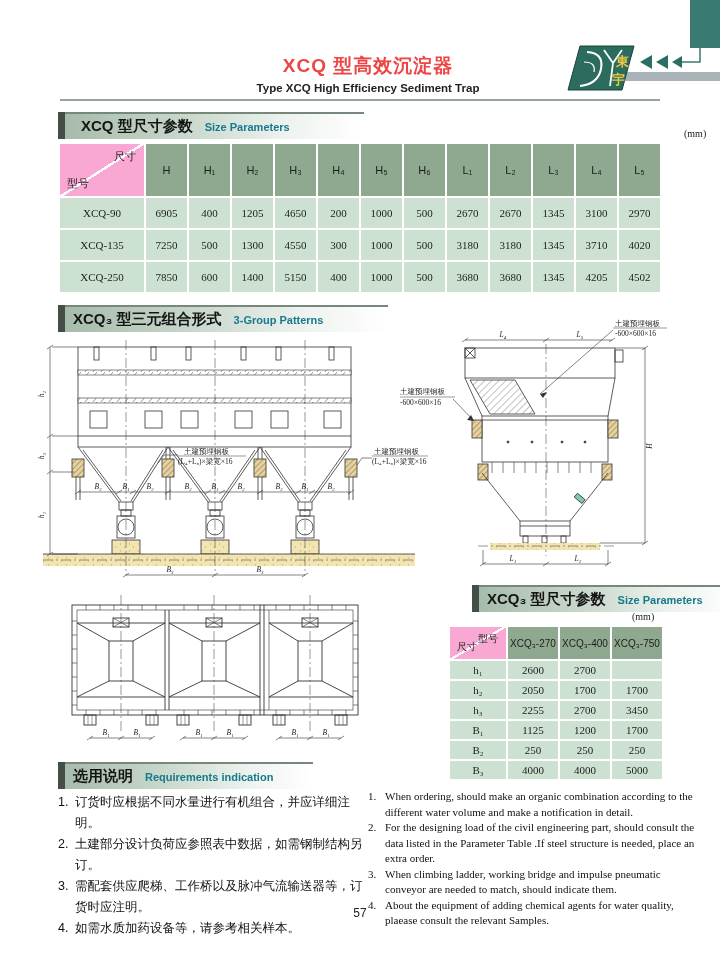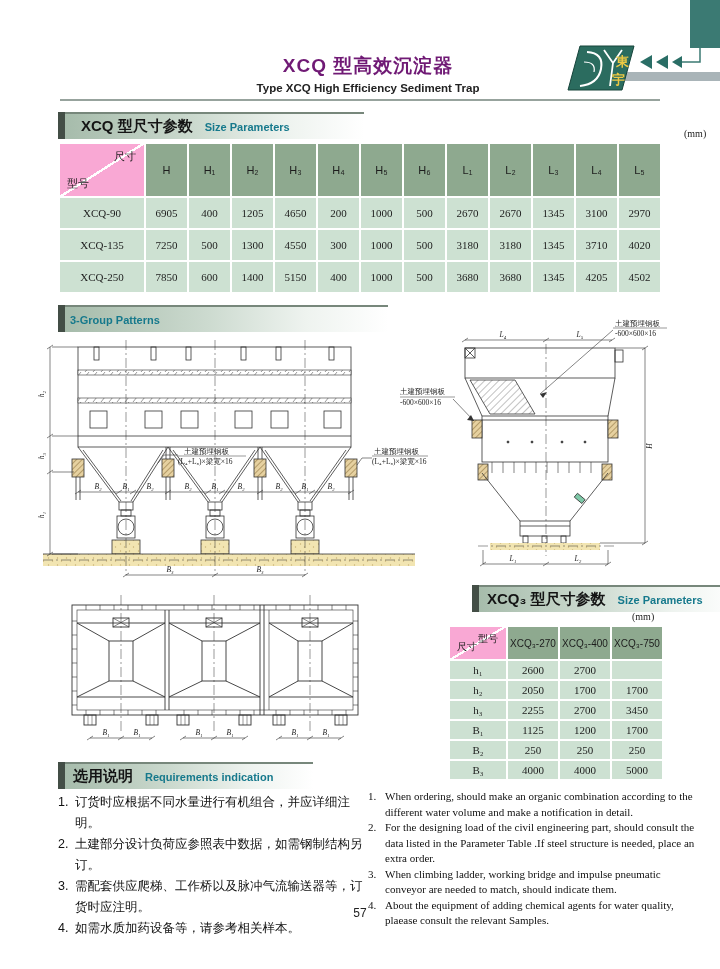--- a/index.html
+++ b/index.html
@@ -1,21 +1,21 @@
 <!DOCTYPE html>
 <html><head>
 <meta charset="utf-8">
 <style>
   html,body{margin:0;padding:0;}
   body{font-family:"Liberation Sans",sans-serif;background:#fff;}
   #page{position:relative;width:720px;height:969px;background:#fff;overflow:hidden;}
 
   
   .title-cn{position:absolute;left:168px;top:53px;width:400px;text-align:center;
-    font-size:19px;font-weight:bold;color:#701a75;letter-spacing:1px;}
+    font-size:19px;font-weight:bold;color:#ef4444;letter-spacing:1px;}
   .title-en{position:absolute;left:168px;top:82px;width:400px;text-align:center;
     font-size:11.5px;font-weight:bold;color:#222;}
   .hr-sep{position:absolute;left:60px;top:99px;width:600px;height:2px;background:#97a39d;}
 
   
   .sec-bar{position:absolute;height:25px;border-top:2px solid #77877b;
     background:linear-gradient(90deg,#a4baa9 0%,#ccdacf 45%,#eef3ef 75%,#ffffff 100%);
     display:flex;align-items:center;}
   .sec-tab{position:absolute;left:0;top:-2px;bottom:0;width:7px;background:#434e46;}
   .sec-cn{margin-left:15px;font-size:15px;font-weight:bold;color:#141414;white-space:nowrap;}
@@ -178,20 +178,21 @@
       <td class="dcell">3680</td>
       <td class="dcell">1345</td>
       <td class="dcell">4205</td>
       <td class="dcell">4502</td>
     </tr>
   </tbody>
     </table>
 
   <div class="sec-bar" style="left:58px;top:305px;width:330px;">
     <i class="sec-tab"></i>
+    <span class="sec-cn">XCQ₃ 型三元组合形式</span>
     <span class="sec-en">3-Group Patterns</span>
   </div>
 
   <svg style="left:28px;top:332px;width:404px;height:258px" viewBox="0 0 404 258">
     <g stroke="#333" stroke-width="0.8" fill="none">
       <rect x="50" y="15" width="273" height="100"></rect>
 
       <g>
         <rect x="66" y="15" width="5" height="13"></rect>
           <rect x="123" y="15" width="5" height="13"></rect>

